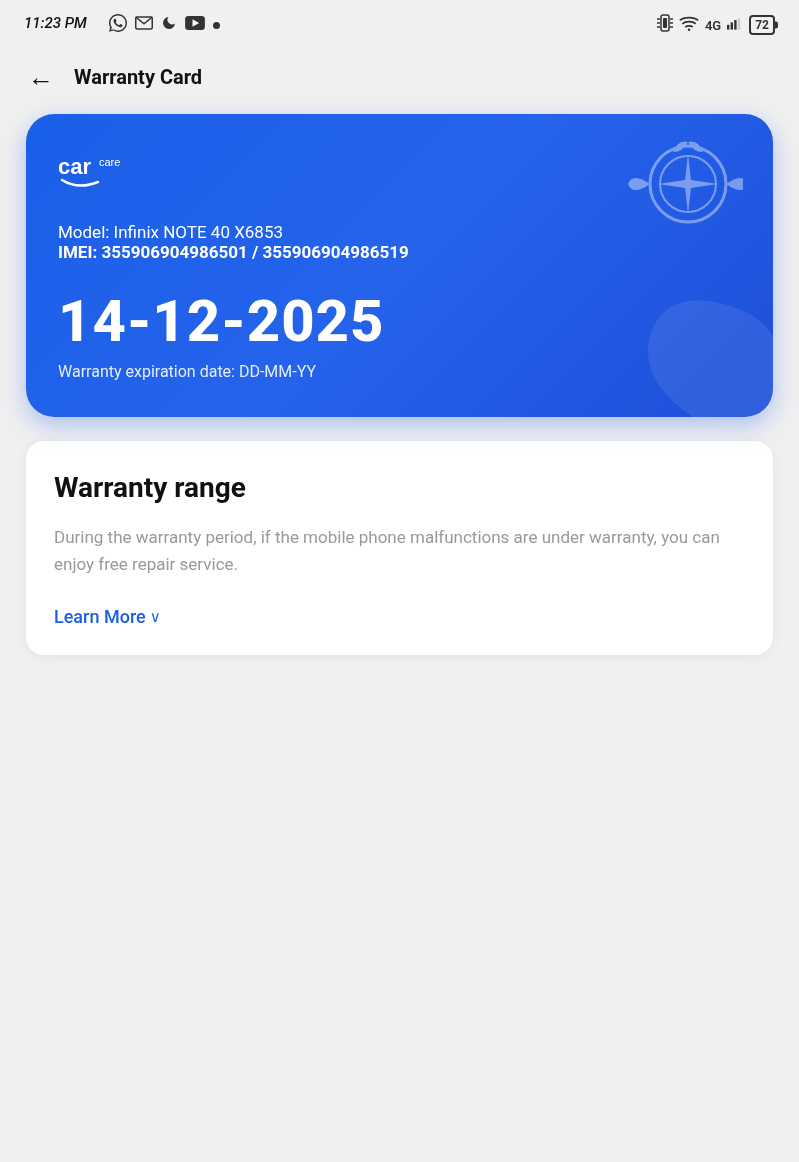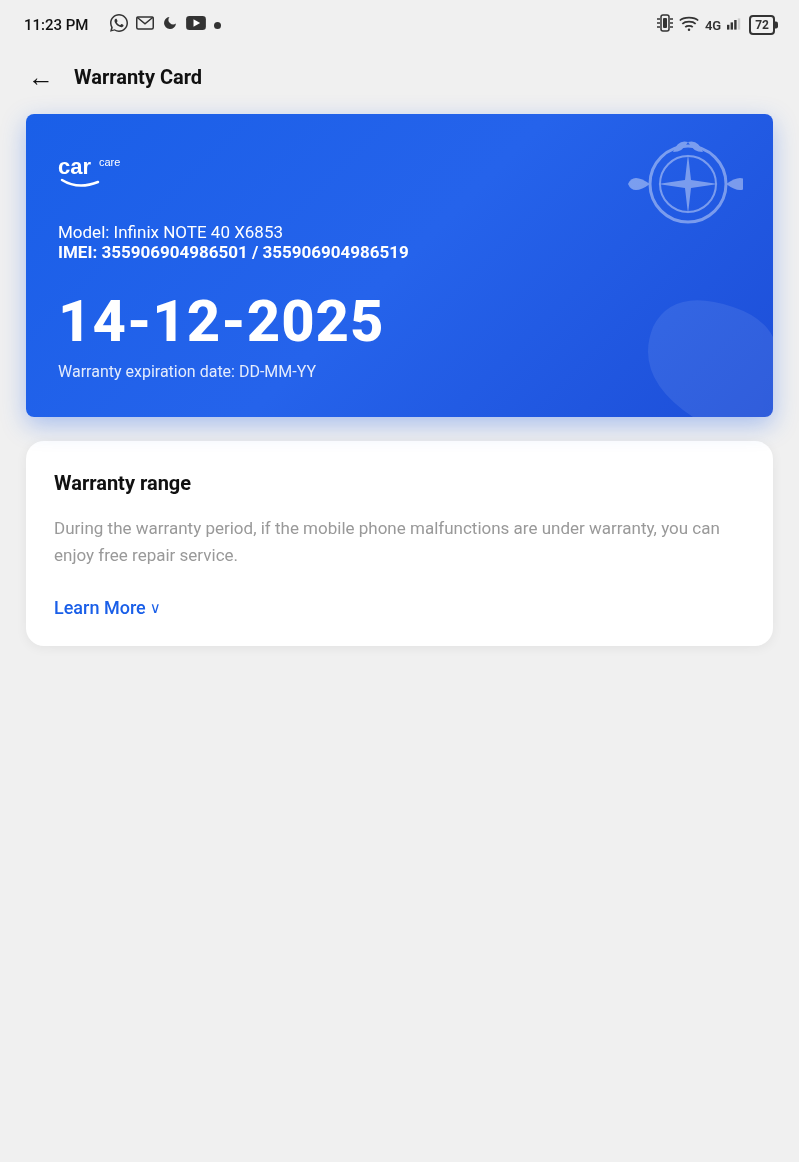--- a/index.html
+++ b/index.html
@@ -20,22 +20,22 @@
     .status-bar {
       display: flex;
       justify-content: space-between;
       align-items: center;
       padding: 14px 24px 10px 24px;
       background-color: #f0f0f0;
     }
 
     .status-bar-left {
       display: flex;
-      align-items: center;
       gap: 22px;
+      font-style: italic;
     }
 
     .status-time {
       font-size: 15px;
       font-weight: 500;
       color: #111;
     }
 
     .status-icons {
       display: flex;
@@ -78,21 +78,21 @@
     }
 
     
     .content {
       padding: 0 26px 30px 26px;
     }
 
     
     .warranty-card {
       background: linear-gradient(135deg, #1a5fe8 0%, #2563eb 50%, #1d4ed8 100%);
-      border-radius: 8px;
+      border-radius: 28px;
       padding: 32px 32px 36px 32px;
       position: relative;
       overflow: hidden;
       margin-bottom: 24px;
       box-shadow: 0 8px 24px rgba(37, 99, 235, 0.35);
     }
 
     .card-logo {
       display: flex;
       align-items: center;
@@ -158,21 +158,21 @@
 
     
     .warranty-range-card {
       background-color: #ffffff;
       border-radius: 18px;
       padding: 30px 28px 28px 28px;
       box-shadow: 0 2px 12px rgba(0,0,0,0.06);
     }
 
     .warranty-range-title {
-      font-size: 20px;
+      font-size: 28px;
       font-weight: 700;
       color: #111;
       margin-bottom: 20px;
     }
 
     .warranty-range-desc {
       font-size: 17px;
       color: #999;
       line-height: 1.6;
       margin-bottom: 28px;

